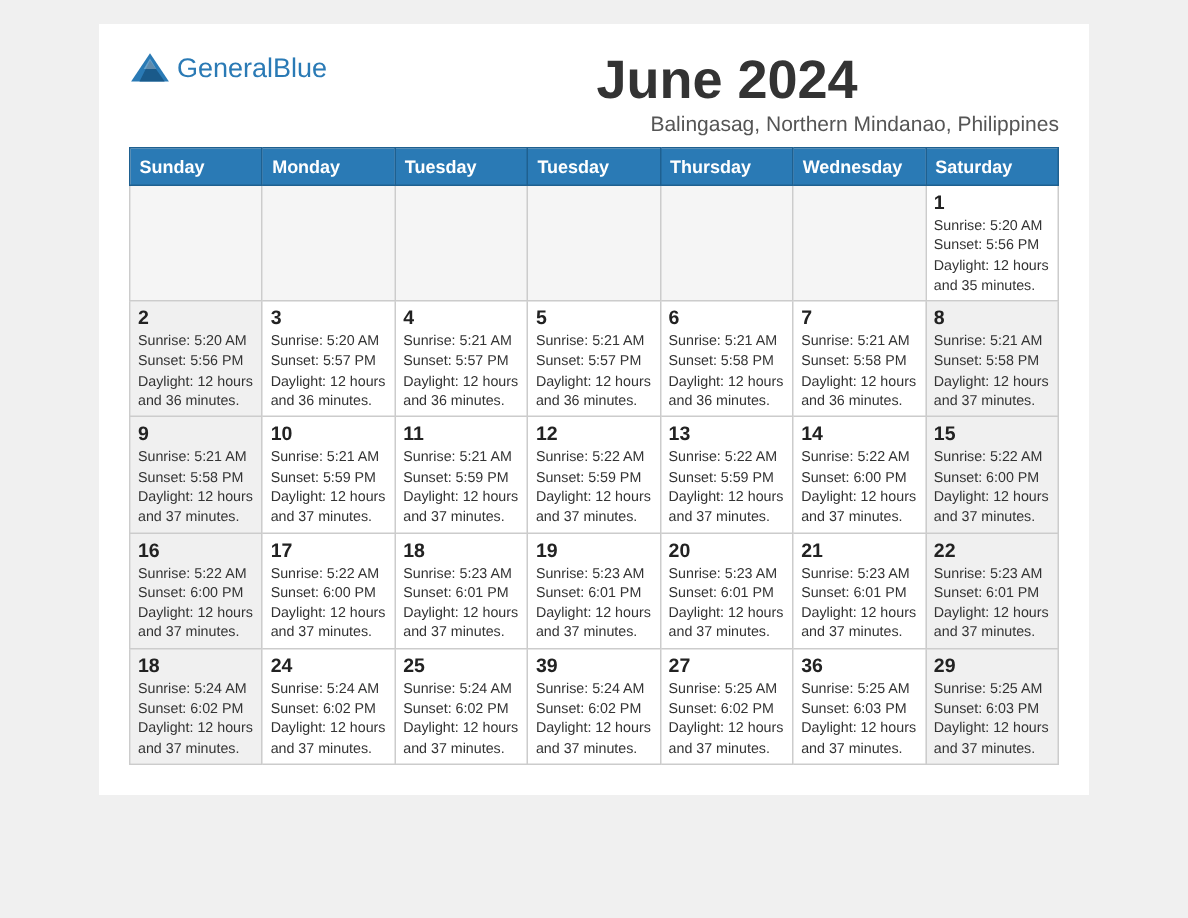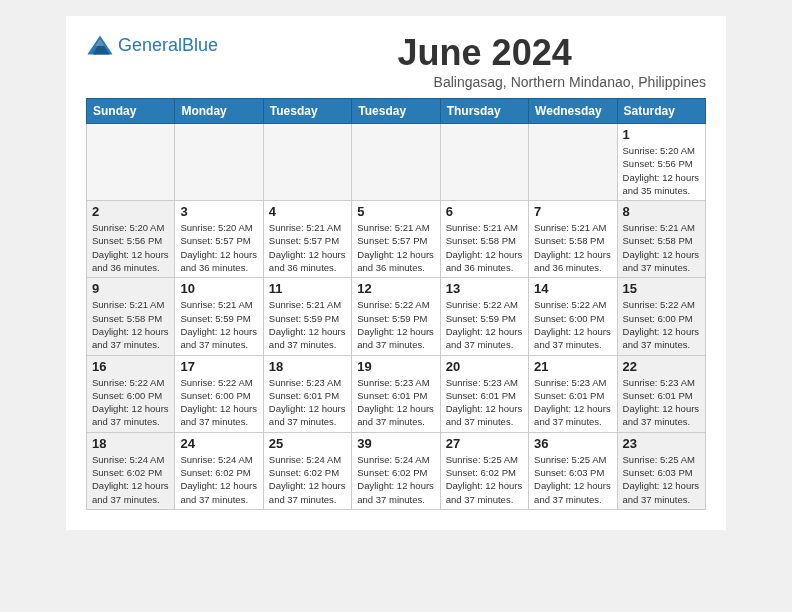--- a/index.html
+++ b/index.html
@@ -344,21 +344,21 @@
 and 37 minutes.</span>
         </td>
         <td>
           <span class="day-number">36</span>
           <span class="day-info" style="white-space:pre-line">Sunrise: 5:25 AM
 Sunset: 6:03 PM
 Daylight: 12 hours
 and 37 minutes.</span>
         </td>
         <td class="shaded">
-          <span class="day-number">23</span>
+          <span class="day-number">29</span>
           <span class="day-info" style="white-space:pre-line">Sunrise: 5:25 AM
 Sunset: 6:03 PM
 Daylight: 12 hours
 and 37 minutes.</span>
         </td>
       </tr>
 
     </tbody>
   </table>
 </div>

